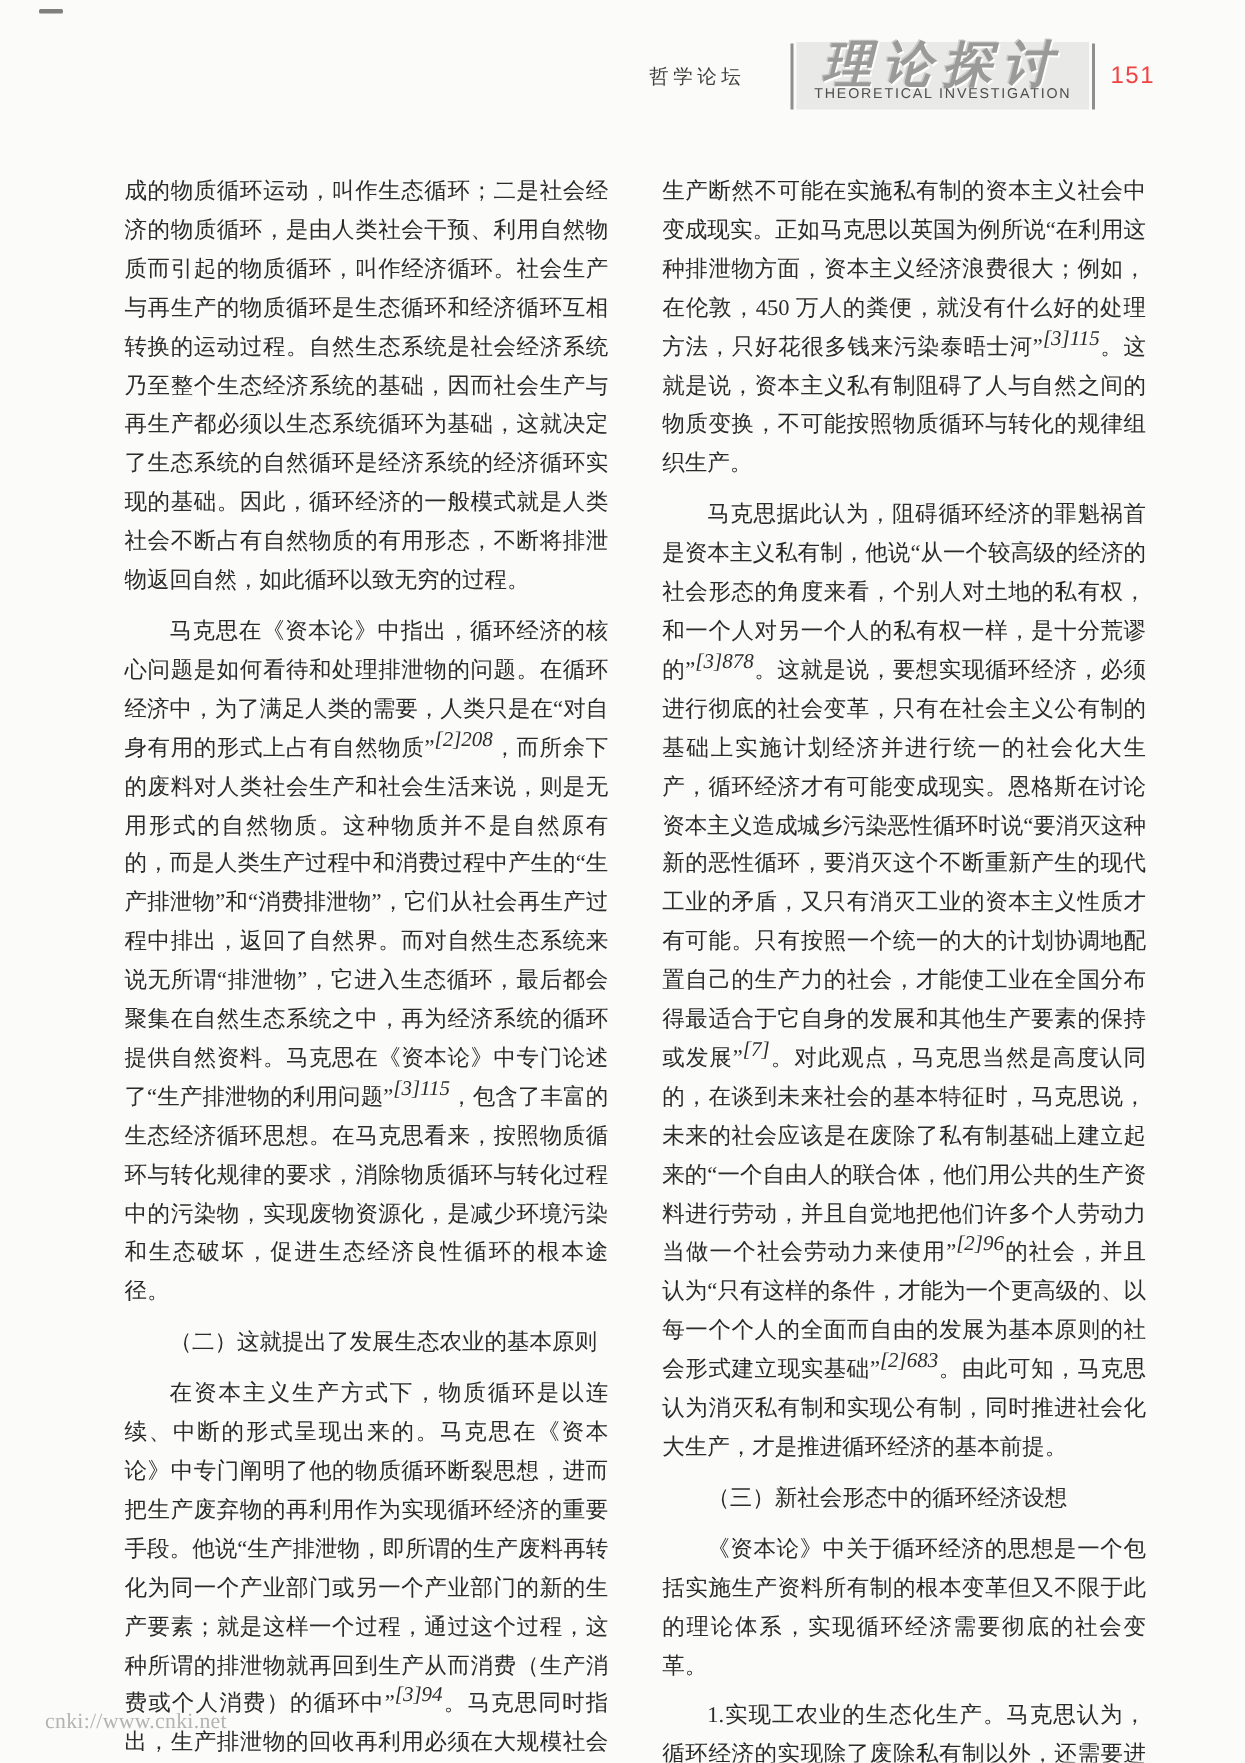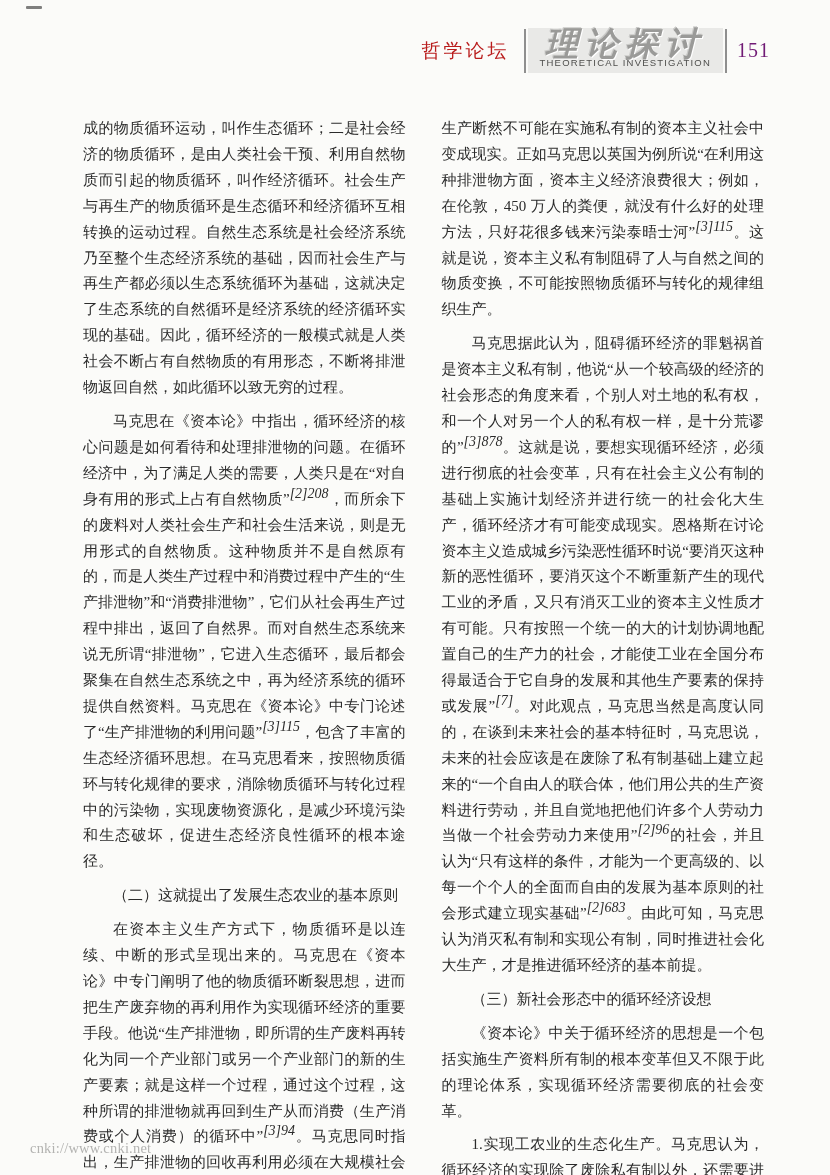--- a/index.html
+++ b/index.html
@@ -14,22 +14,22 @@
   .scan-mark{
     position:absolute;left:26px;top:6px;width:16px;height:3px;
     background:#4a4a4a;opacity:.7;border-radius:1px;
   }
   
   .header{
     position:absolute;top:28px;right:60px;
     display:flex;align-items:center;
   }
   .section-label{
-    font-size:19px;color:#b91c1c;letter-spacing:3px;
-    margin-right:14px;
+    font-size:13px;color:#404040;letter-spacing:3px;
+    margin-right:30px;
   }
   .vrule{width:2px;height:44px;background:#8f8f8f;}
   .logo-box{
     background:#e9e9e7;
     margin:0 2px;
     padding:3px 12px 4px 12px;
     text-align:center;
   }
   .logo-title{
     font-weight:bold;
@@ -38,22 +38,22 @@
     letter-spacing:7px;
     line-height:26px;
     text-shadow:1px 1px 0 #ffffff, -1px -1px 0 #c9c9c7;
     font-style:italic;
   }
   .logo-subtitle{
     font-family:"Liberation Sans","DejaVu Sans",sans-serif;
     font-size:9.5px;color:#4e4e4c;letter-spacing:1.2px;line-height:12px;
   }
   .page-number{
-    font-family:Liberation Serif, serif;
-    font-size:20px;color:#701a75;margin-left:10px;letter-spacing:1px;
+    font-family:Liberation Sans, sans-serif;
+    font-size:16px;color:#ef4444;margin-left:10px;letter-spacing:1px;
   }
   
   .columns{
     position:absolute;top:108px;left:75px;right:58px;
     display:flex;gap:20px;
   }
   .col{flex:1 1 0;min-width:0;}
   .para{
     margin:8px;
     font-size:15px;

